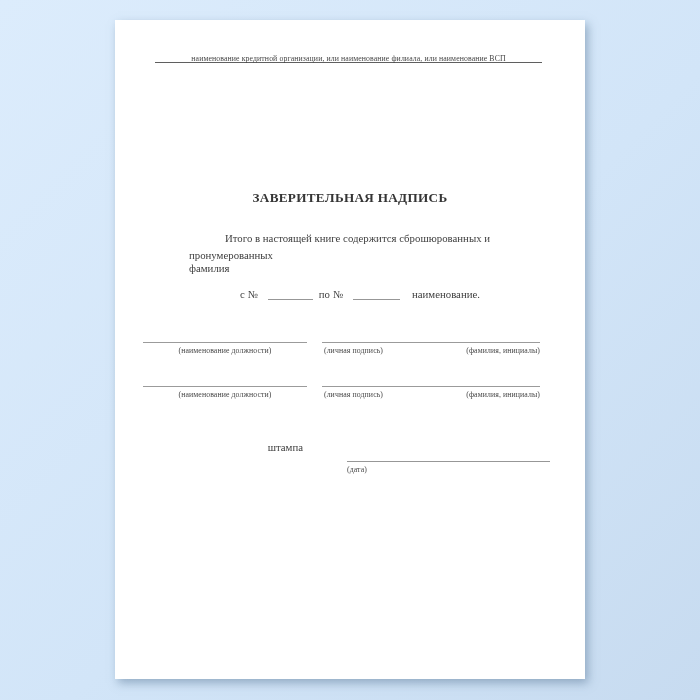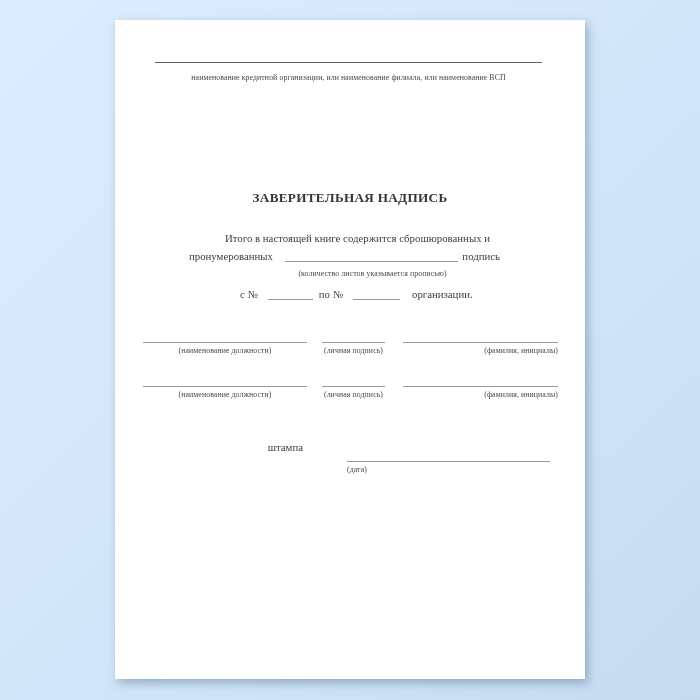--- a/index.html
+++ b/index.html
@@ -18,34 +18,34 @@
     box-shadow: 3px 4px 9px rgba(96, 125, 155, 0.55);
     color: #3e3e3e;
   }
   .abs { position: absolute; }
   .small { font-size: 7.8px; color: #474747; letter-spacing: 0.1px; }
   .body-text { font-size: 10.8px; }
   .rule-dark { border-top: 1px solid #5f5f5f; height: 0; }
   .rule { border-top: 1px solid #979797; height: 0; }
 
   .org-line { top: 42px; left: 40px; width: 387px; }
-  .org-caption { top: 53px; left: 40px; width: 387px; text-align: center; }
+  .org-caption { top: 34px; left: 40px; width: 387px; text-align: center; }
 
   .doc-title {
     top: 170px; left: 0; width: 100%;
     text-align: center;
     font-size: 13.2px; font-weight: bold;
     letter-spacing: 0.3px;
     color: #353535;
   }
 
   .p-line1 { top: 212px; left: 110px; }
   .p-line2 {
     top: 229px; left: 74px; right: 85px;
-    display: flex; align-items: center;
+    display: flex; align-items: flex-start; flex-direction: column;
   }
   .fill-line {
     border-bottom: 1px solid #979797;
     height: 13px;
   }
   .p-line2 .fill-line { flex: 1; margin: 0 4px 0 12px; }
   .p-caption { top: 249px; left: 140px; width: 235px; text-align: center; }
 
   .p-numbers {
     top: 267px; left: 125px;
@@ -55,21 +55,21 @@
   .p-numbers .blank2 { width: 47px; margin: 0 12px 0 10px; }
 
   .sig-row {
     left: 28px; width: 415px;
     display: flex;
   }
   .sig-row-1 { top: 322px; }
   .sig-row-2 { top: 366px; }
   .sig-col { border-top: 1px solid #9b9b9b; padding-top: 3px; text-align: center; }
   .sig-col-position { width: 164px; margin-right: 15px; }
-  .sig-col-signature { width: 63px; margin-right: 18px; }
+  .sig-col-signature { width: 63px; }
   .sig-col-name { width: 155px; text-align: right; }
 
   .stamp-note { top: 420px; left: 62px; width: 250px; line-height: 14px; }
   .stamp-note .ln1 { white-space: nowrap; width: 250px; }
   .stamp-note .ln2 { width: 126px; text-align: right; }
   .date-line { top: 441px; left: 232px; width: 203px; }
   .date-caption { top: 445px; left: 232px; width: 203px; text-align: left; }
 </style>
 </head>
 <body>
@@ -79,31 +79,30 @@
   <div class="abs org-line rule-dark"></div>
   <div class="abs org-caption small">наименование кредитной организации, или наименование филиала, или наименование ВСП</div>
 
   <div class="abs doc-title">ЗАВЕРИТЕЛЬНАЯ НАДПИСЬ</div>
 
   <div class="abs p-line1 body-text">Итого в настоящей книге содержится сброшюрованных и</div>
 
   <div class="abs p-line2 body-text">
     <span>пронумерованных</span>
     <span class="fill-line"></span>
-    <span>подпись</span>
+    <span>фамилия</span>
   </div>
 
-  <div class="abs p-caption small">(количество листов указывается прописью)</div>
 
   <div class="abs p-numbers body-text">
     <span>с №</span>
     <span class="fill-line blank1"></span>
     <span>по №</span>
     <span class="fill-line blank2"></span>
-    <span>организации.</span>
+    <span>наименование.</span>
   </div>
 
   <div class="abs sig-row sig-row-1">
     <div class="sig-col sig-col-position">
       <div class="small">(наименование должности)</div>
     </div>
     <div class="sig-col sig-col-signature">
       <div class="small">(личная подпись)</div>
     </div>
     <div class="sig-col sig-col-name">

